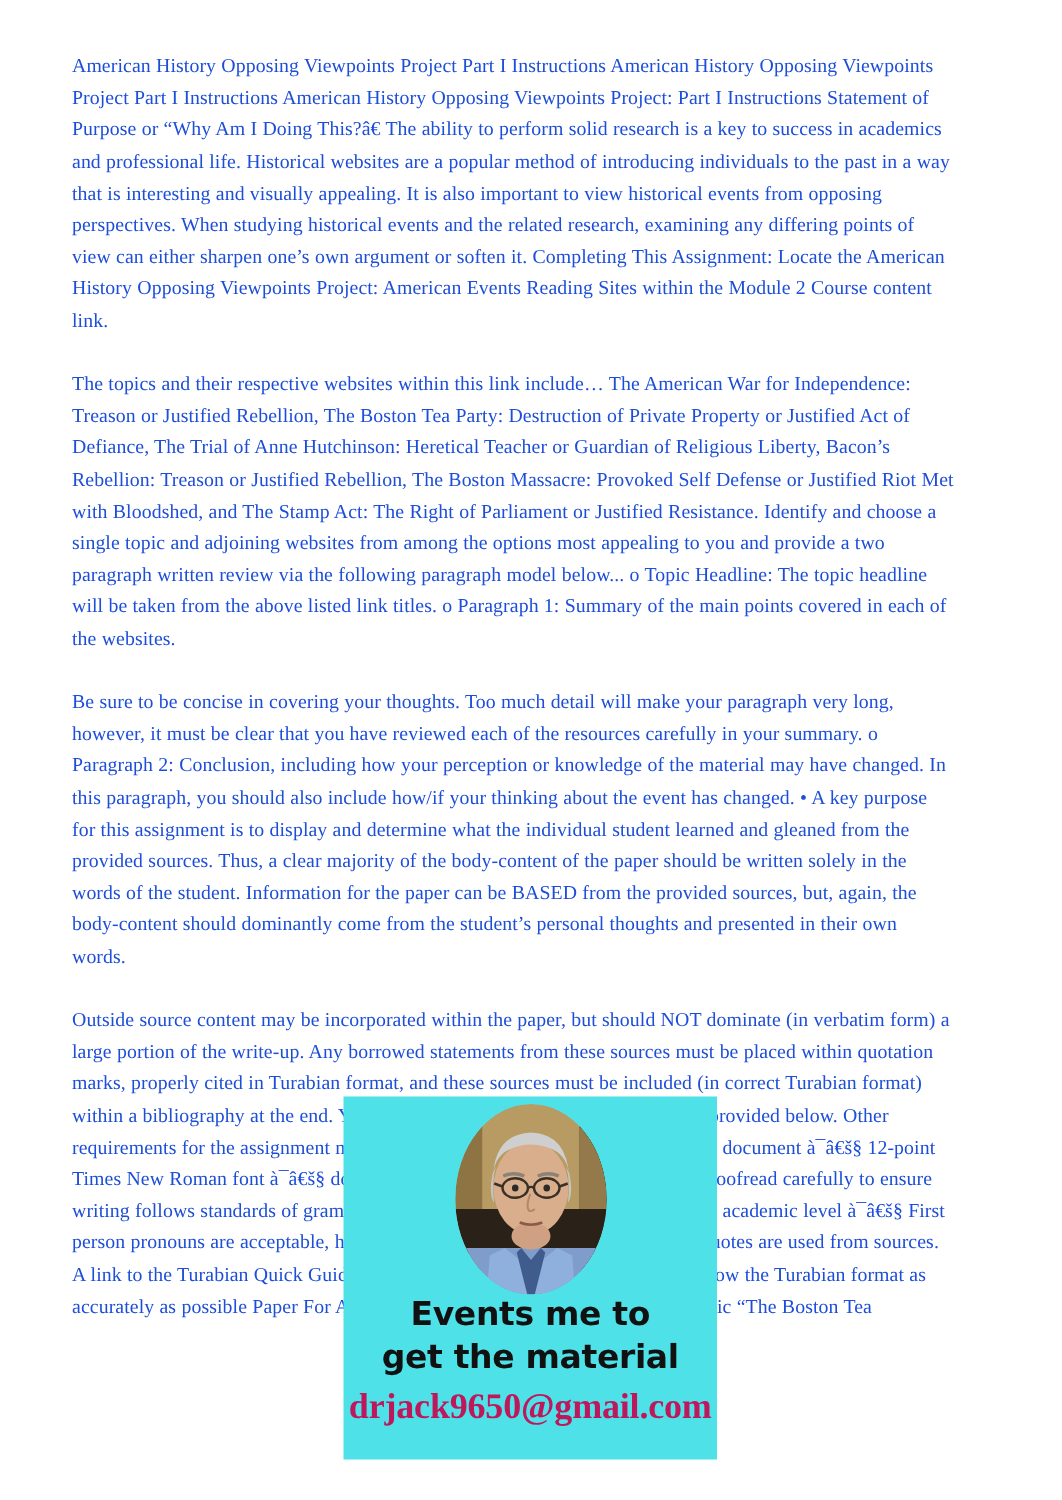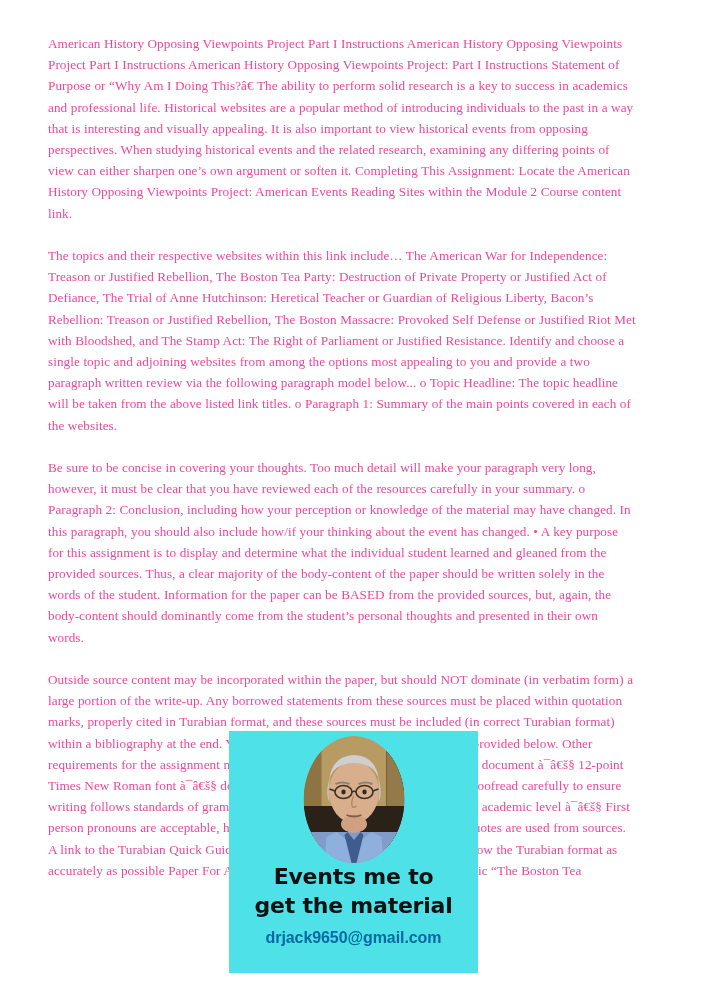--- a/index.html
+++ b/index.html
@@ -27,21 +27,21 @@
   #doc-body {
     position: absolute;
     left: 48px;
     top: 33px;
     width: 588px;
   }
 
   .para {
     font-size: 13.2px;
     line-height: 21.2px;
-    color: #ec4899;
+    color: #1d4ed8;
     text-align: left;
     margin: 0 0 21.2px 0;
     letter-spacing: 0.005em;
     word-spacing: 0.01em;
   }
   .para:last-child { margin-bottom: 0; }
 
   
   #promo-overlay {
     position: absolute;
@@ -74,25 +74,25 @@
   }
   .promo-line {
     font-family: "DejaVu Sans", "Liberation Sans", sans-serif;
     font-weight: bold;
     font-size: 22px;
     line-height: 29px;
     color: #111111;
     letter-spacing: -0.01em;
   }
   #promo-email {
-    font-family: Liberation Sans, sans-serif;
+    font-family: Liberation Serif, serif;
     font-weight: bold;
-    font-size: 16px;
+    font-size: 24px;
     line-height: 28px;
-    color: #0369a1;
+    color: #be185d;
     margin-top: 4px;
     letter-spacing: -0.005em;
   }
 </style>
 </head>
 <body>
 
 <div id="page">
 
   <div id="doc-body">

